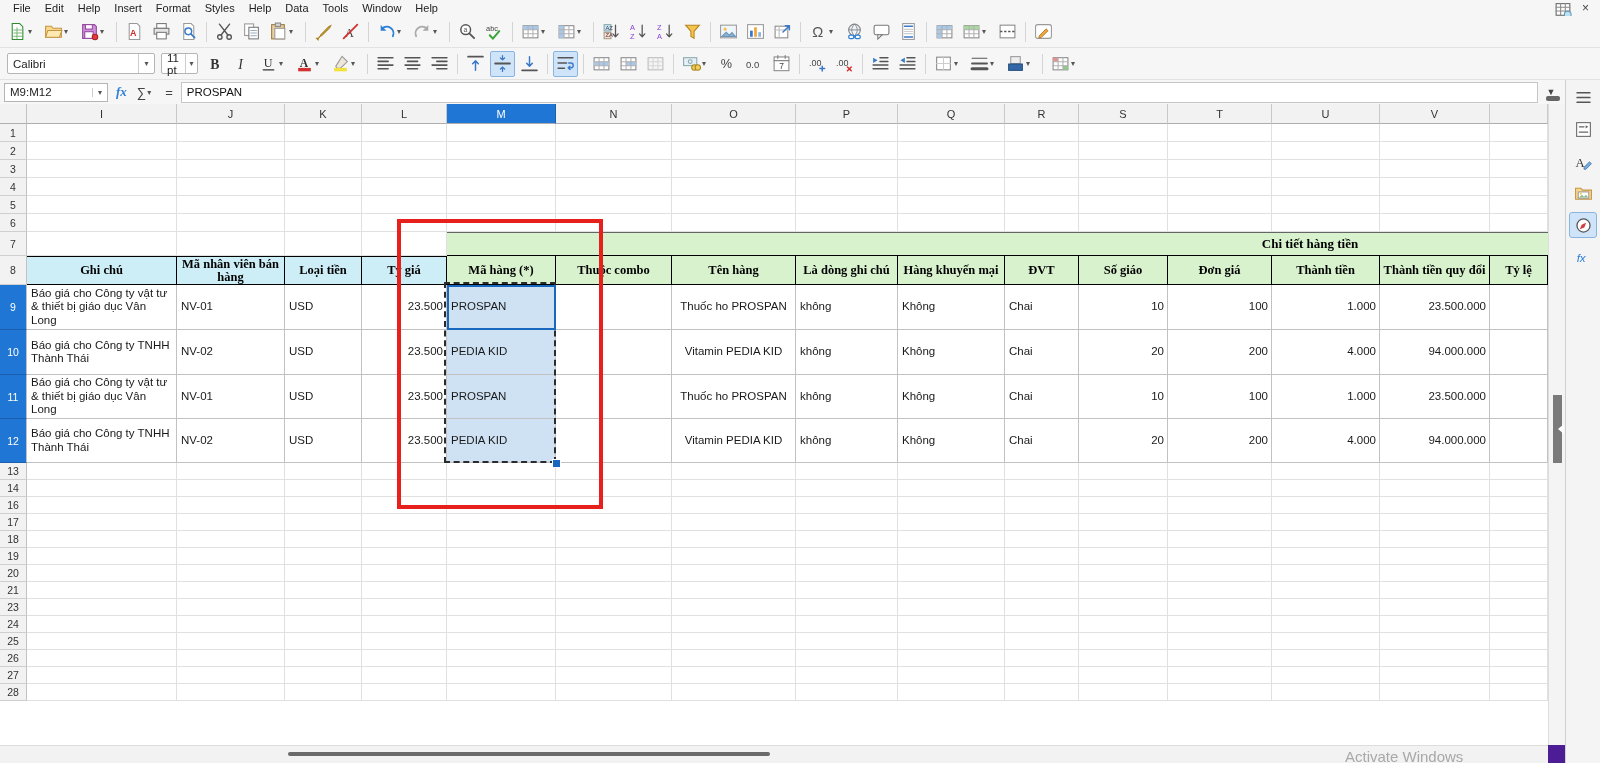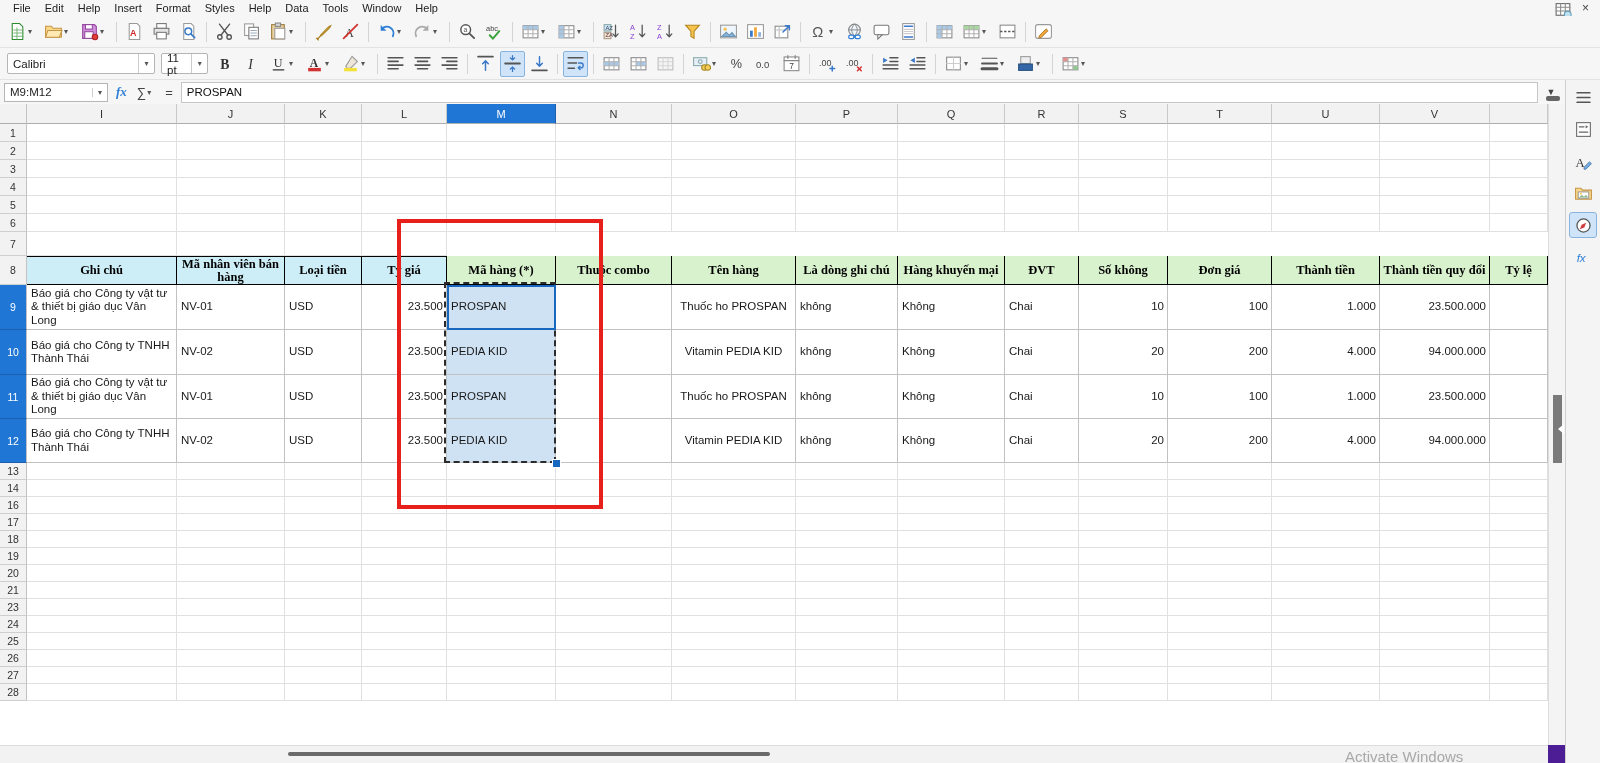--- a/index.html
+++ b/index.html
@@ -333,21 +333,21 @@
             <path d="M5 13l6.5-6.5 1.8 1.8L6.8 14.8 4.6 15z" fill="#f0a63a" stroke="#a8761f" stroke-width=".8"></path>
           </svg></span>
       </div>
     </div>
 
   <div class="toolbar" id="tb-fmt">
     <div class="combo" style="width:148px;">
       <span>Calibri</span>
       <span class="dd2">▾</span>
     </div>
-    <div class="combo" style="width:47px;">
+    <div class="combo" style="width:37px;">
       <span>11 pt</span>
       <span class="dd2">▾</span>
     </div>
     <span id="fmt-rest" style="display:flex;align-items:center;">
         <div class="tbtn">
           <span class="ic"><svg viewBox="0 0 18 18">
               <text x="5" y="14" font-size="13" font-weight="bold" font-family="Liberation Serif,serif" fill="#333">B</text>
             </svg></span>
         </div>
         <div class="tbtn">
@@ -669,20 +669,23 @@
         <div class="c" style="width: 108px;"></div>
         <div class="c" style="width: 110px;"></div>
         <div class="c" style="width: 58px;"></div>
       </div>
       <div class="grow" style="height: 24px;">
         <div class="rowhdr">7</div>
         <div class="c" style="width: 150px;"></div>
         <div class="c" style="width: 108px;"></div>
         <div class="c" style="width: 77px;"></div>
         <div class="c" style="width: 85px;"></div>
+        <div class="band7" style="width: 1101px;">
+          <span class="b7lbl">Chi tiết hàng tiền</span>
+        </div>
       </div>
       <div class="grow" style="height: 29px;">
         <div class="rowhdr">8</div>
         <div class="th cy" style="width: 150px;">
           <span>Ghi chú</span>
         </div>
         <div class="th cy" style="width: 108px;">
           <span>Mã nhân viên bán hàng</span>
         </div>
         <div class="th cy" style="width: 77px;">
@@ -703,21 +706,21 @@
         <div class="th gr" style="width: 102px; align-items: center;">
           <span>Là dòng ghi chú</span>
         </div>
         <div class="th gr" style="width: 107px;">
           <span>Hàng khuyến mại</span>
         </div>
         <div class="th gr" style="width: 74px;">
           <span>ĐVT</span>
         </div>
         <div class="th gr" style="width: 89px;">
-          <span>Số không</span>
+          <span>Số giáo</span>
         </div>
         <div class="th gr" style="width: 104px;">
           <span>Đơn giá</span>
         </div>
         <div class="th gr" style="width: 108px;">
           <span>Thành tiền</span>
         </div>
         <div class="th gr" style="width: 110px;">
           <span>Thành tiền quy đổi</span>
         </div>

